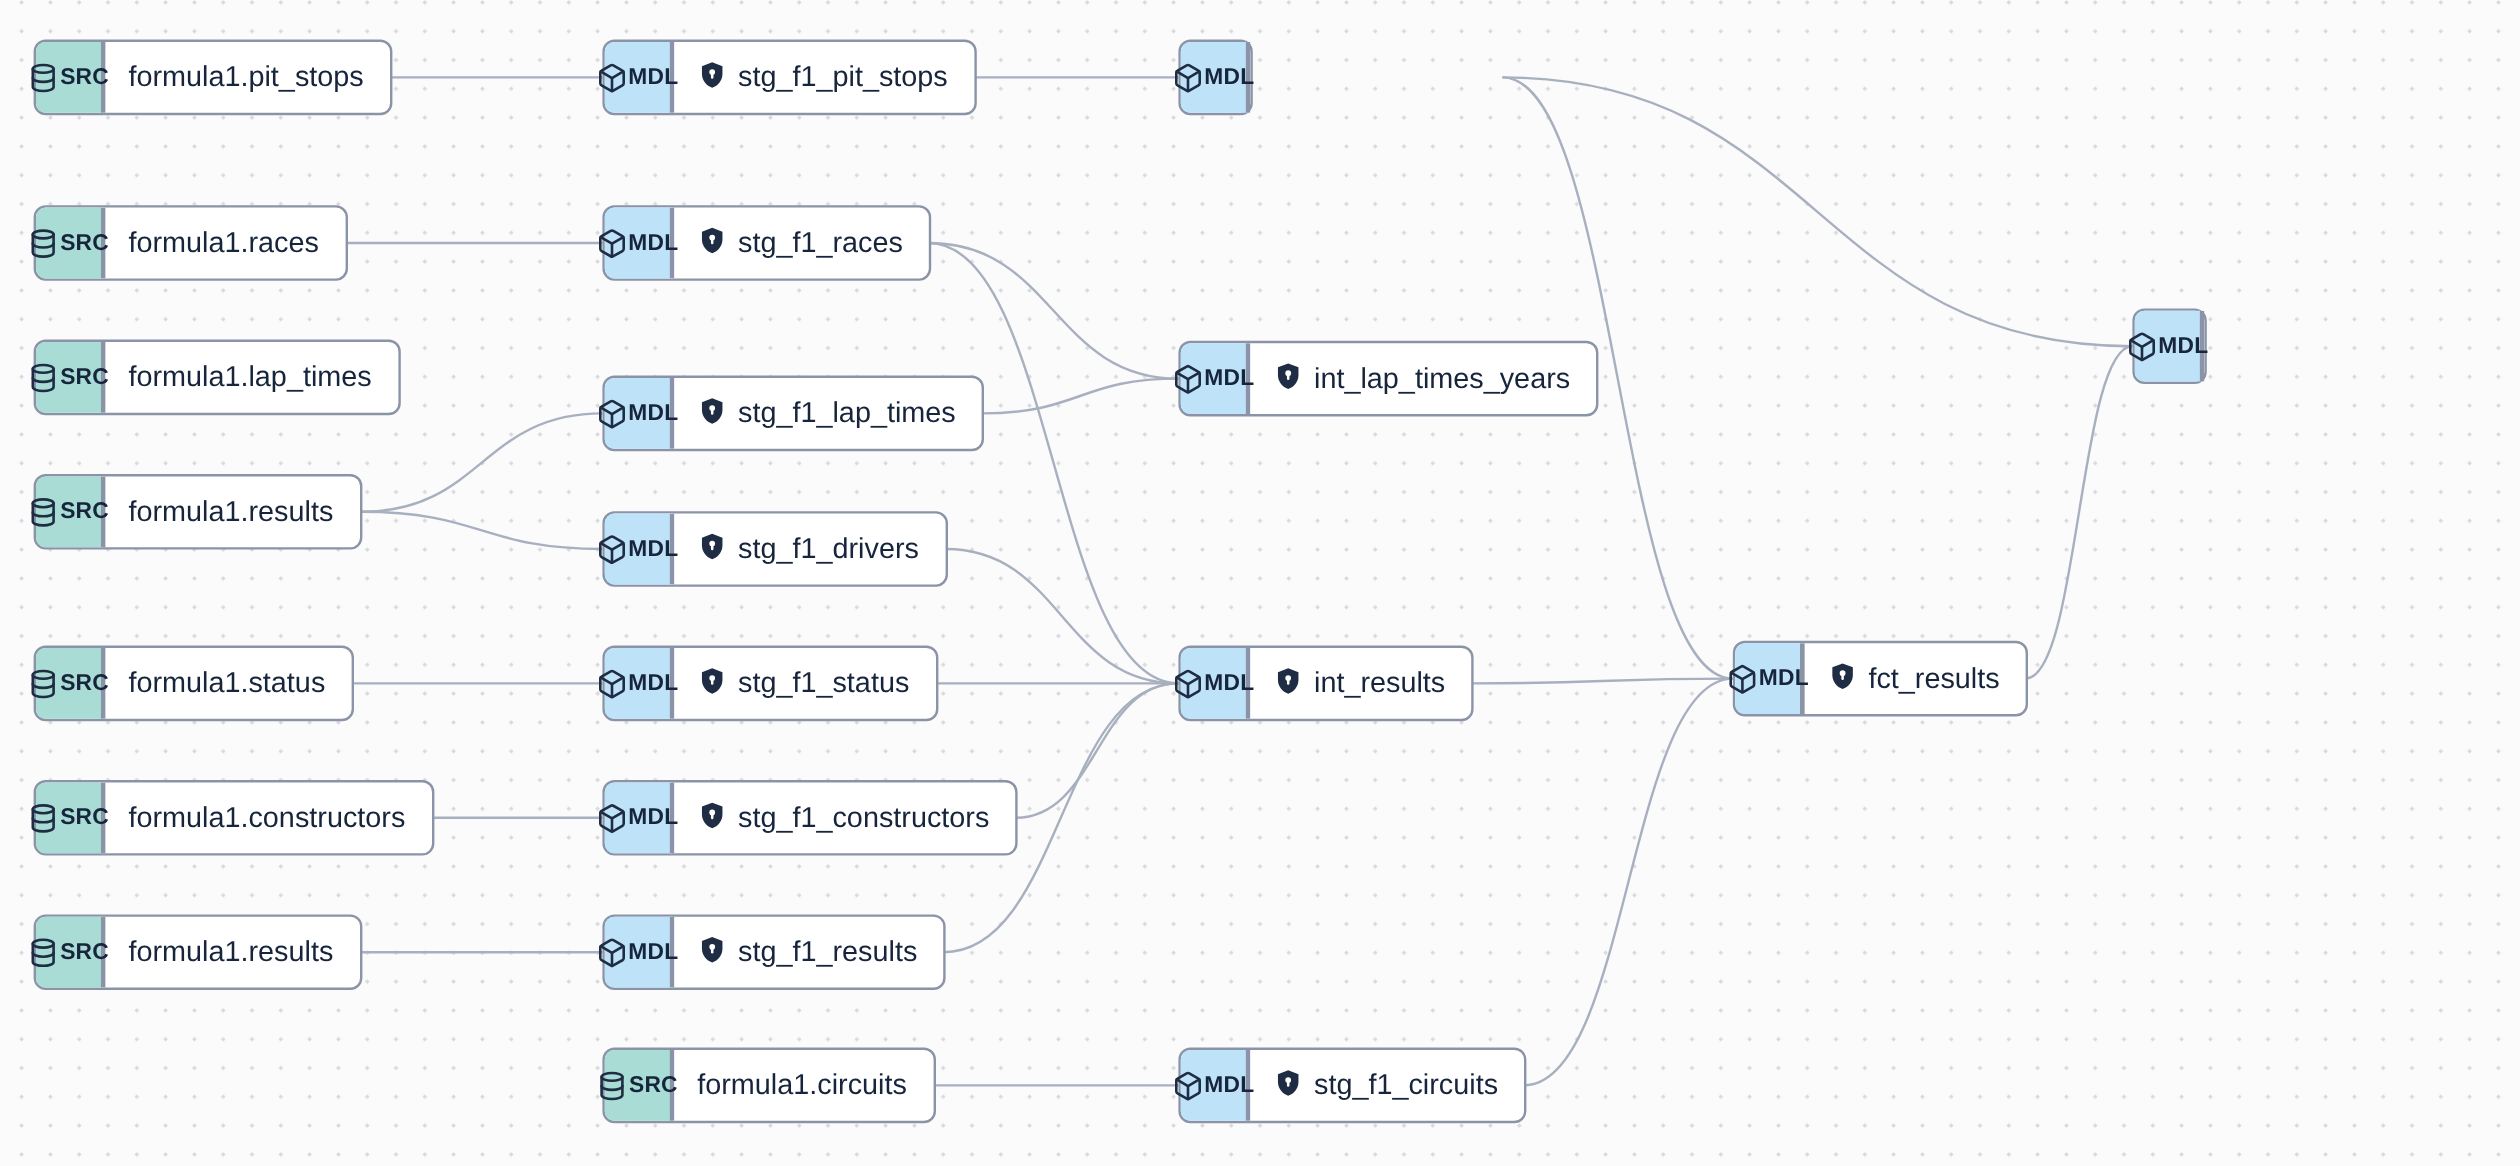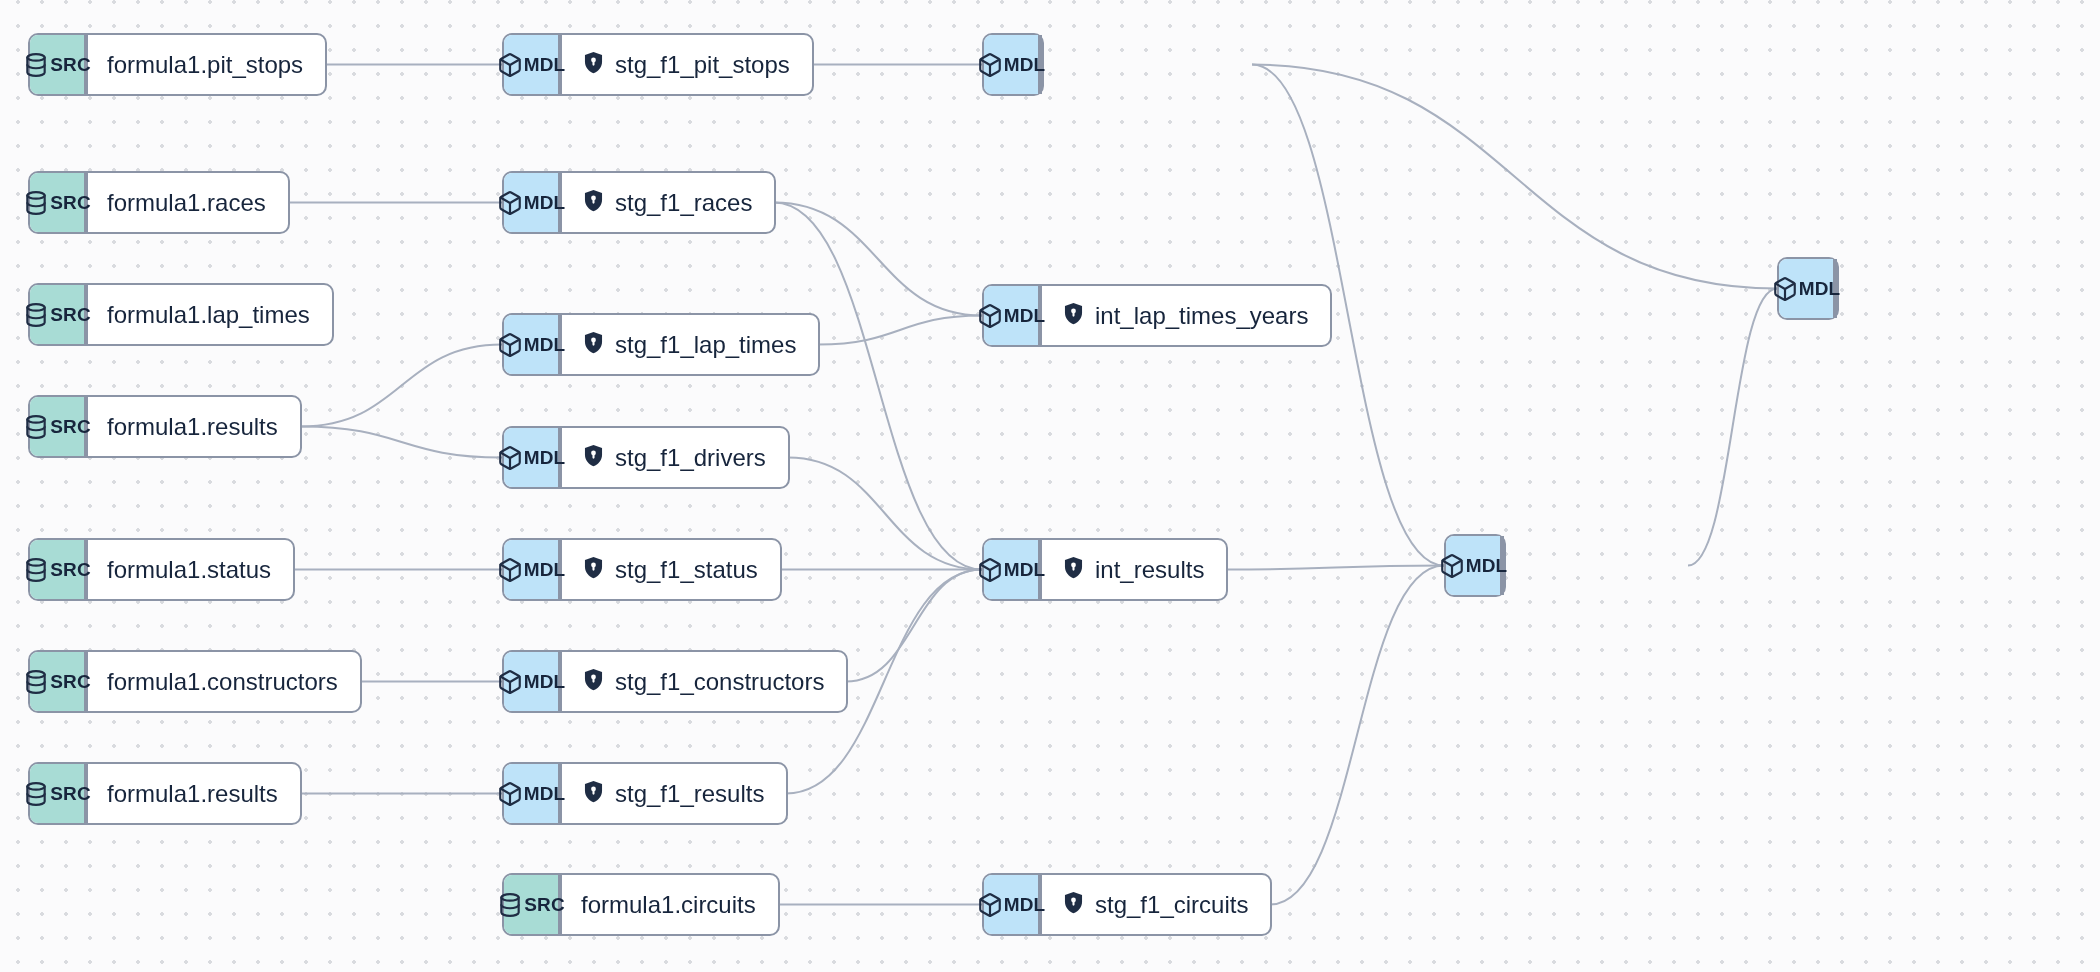--- a/index.html
+++ b/index.html
@@ -462,20 +462,30 @@
 
       <span class="icon box-icon">
         <svg width="26" height="26" viewBox="0 0 24 24" fill="none" stroke="#1f2d44" stroke-width="2" stroke-linecap="round" stroke-linejoin="round">
           <path d="M21 16V8a2 2 0 0 0-1-1.73l-7-4a2 2 0 0 0-2 0l-7 4A2 2 0 0 0 3 8v8a2 2 0 0 0 1 1.73l7 4a2 2 0 0 0 2 0l7-4A2 2 0 0 0 21 16z"></path>
           <polyline points="3.27 6.96 12 12.01 20.73 6.96"></polyline>
           <line x1="12" y1="22.08" x2="12" y2="12"></line>
         </svg>
       </span>
       <span class="badge-label">MDL</span>
     </div>
+    <div class="label-wrap">
+      <span class="icon shield-icon">
+        <svg width="25" height="25" viewBox="0 0 24 24">
+          <path d="M12 1.8l8.2 3.1v6.3c0 5.1-3.5 9.4-8.2 11-4.7-1.6-8.2-5.9-8.2-11V4.9L12 1.8z" fill="#1f2d44"></path>
+          <circle cx="12" cy="9.6" r="2.3" fill="#ffffff"></circle>
+          <rect x="11" y="10.6" width="2" height="4.4" rx="1" fill="#ffffff"></rect>
+        </svg>
+      </span>
+      <span class="node-label">fct_results</span>
+    </div>
   </div>
     <div class="node model" style="left: 1777px; top: 257px; border-color: rgb(139, 148, 166);">
     <div class="badge" style="border-right-color: rgb(139, 148, 166);">
 
       <span class="icon box-icon">
         <svg width="26" height="26" viewBox="0 0 24 24" fill="none" stroke="#1f2d44" stroke-width="2" stroke-linecap="round" stroke-linejoin="round">
           <path d="M21 16V8a2 2 0 0 0-1-1.73l-7-4a2 2 0 0 0-2 0l-7 4A2 2 0 0 0 3 8v8a2 2 0 0 0 1 1.73l7 4a2 2 0 0 0 2 0l7-4A2 2 0 0 0 21 16z"></path>
           <polyline points="3.27 6.96 12 12.01 20.73 6.96"></polyline>
           <line x1="12" y1="22.08" x2="12" y2="12"></line>
         </svg>

